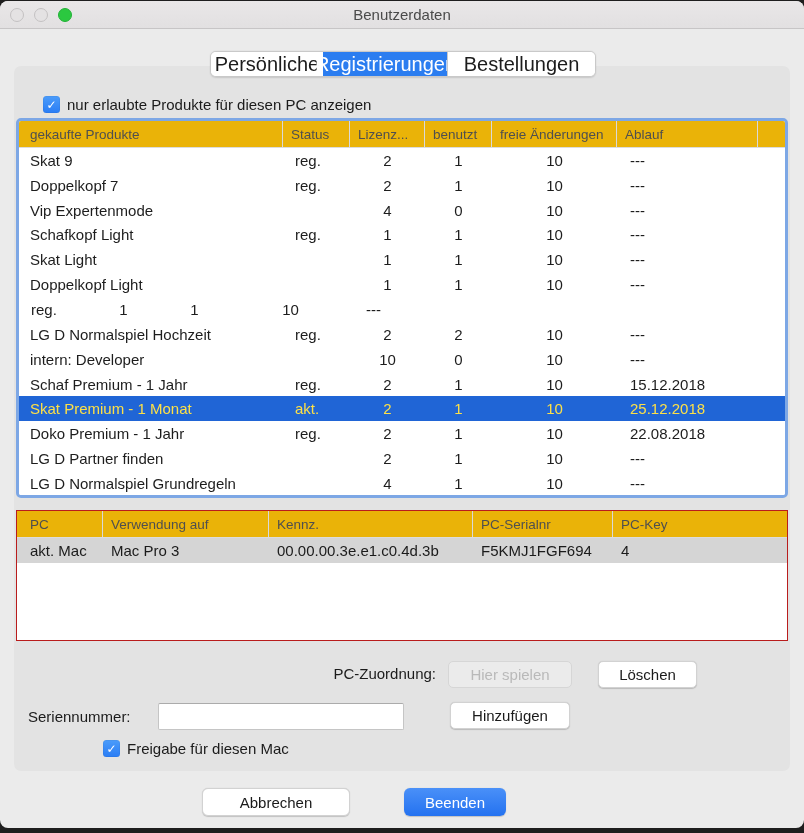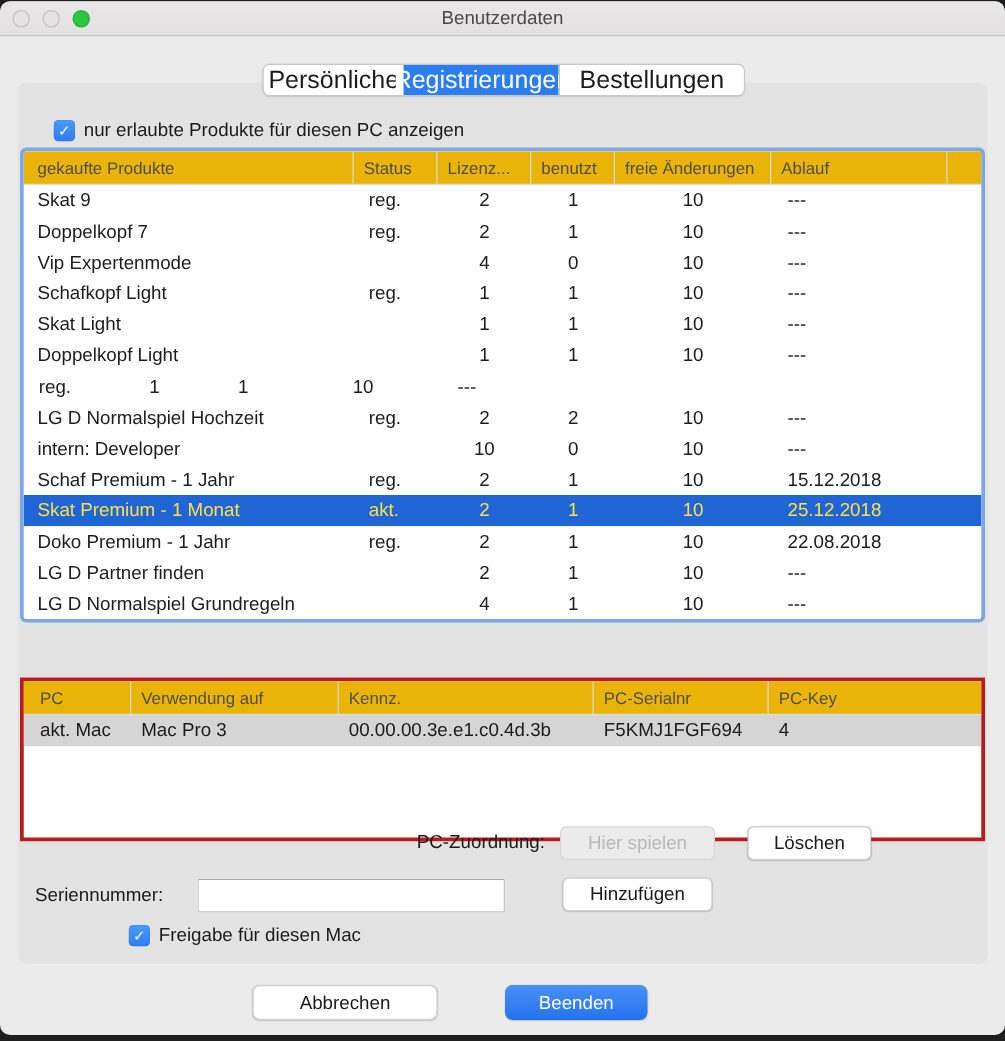--- a/index.html
+++ b/index.html
@@ -71,21 +71,21 @@
   .p-c0 { width:264px; } .p-c1 { width:67px; } .p-c2 { width:75px; }
   .p-c3 { width:67px; }  .p-c4 { width:125px; } .p-c5 { width:141px; } .p-c6 { flex:1; }
   .hcell.p-c0 { padding-left:11px; }
   .trow .p-c0 { padding-left:11px; }
   .trow .p-c1 { padding-left:12px; }
   .trow .p-c2, .trow .p-c3, .trow .p-c4 { text-align:center; }
   .trow .p-c5 { padding-left:13px; }
   
   .pctable {
     position:absolute; left:16px; top:509px; width:772px; height:131px;
-    border:3px solid #b91c1c; background:#ffffff; overflow:hidden;margin-top:32px;
+    border:1px solid #b91c1c; background:#ffffff; overflow:hidden;
   }
   .pc-c0 { width:86px; } .pc-c1 { width:166px; } .pc-c2 { width:204px; }
   .pc-c3 { width:140px; } .pc-c4 { flex:1; border-right:none !important; }
   .pctable .hcell.pc-c0 { padding-left:13px; }
   .pctable .trow { height:25px; }
   .pctable .trow.selected { background:#d5d5d5; color:#1b1b1b; }
   .pctable .trow .tcell { padding-left:8px; }
   .pctable .trow .pc-c0 { padding-left:13px; }
   
   .btn {
@@ -298,15 +298,15 @@
   <div class="lbl" style="left:28px; top:707px;">Seriennummer:</div>
   <input class="textfield" type="text" value="" style="">
   <div class="btn" style="left:450px; top:701px; width:120px; height:27px;">Hinzufügen</div>
 
   <div class="cb-row cb-mac">
     <span class="checkbox">✓</span>
     <span>Freigabe für diesen Mac</span>
   </div>
 
   <div class="btn" style="left:202px; top:787px; width:148px; height:28px; border-radius:6px;">Abbrechen</div>
-  <div class="btn primary" style="left:404px; top:787px; width:114px; height:28px; border-radius:6px;">Beenden</div>
+  <div class="btn primary" style="left:404px; top:787px; width:102px; height:28px; border-radius:6px;">Beenden</div>
 
 </div>
 
 </body></html>

